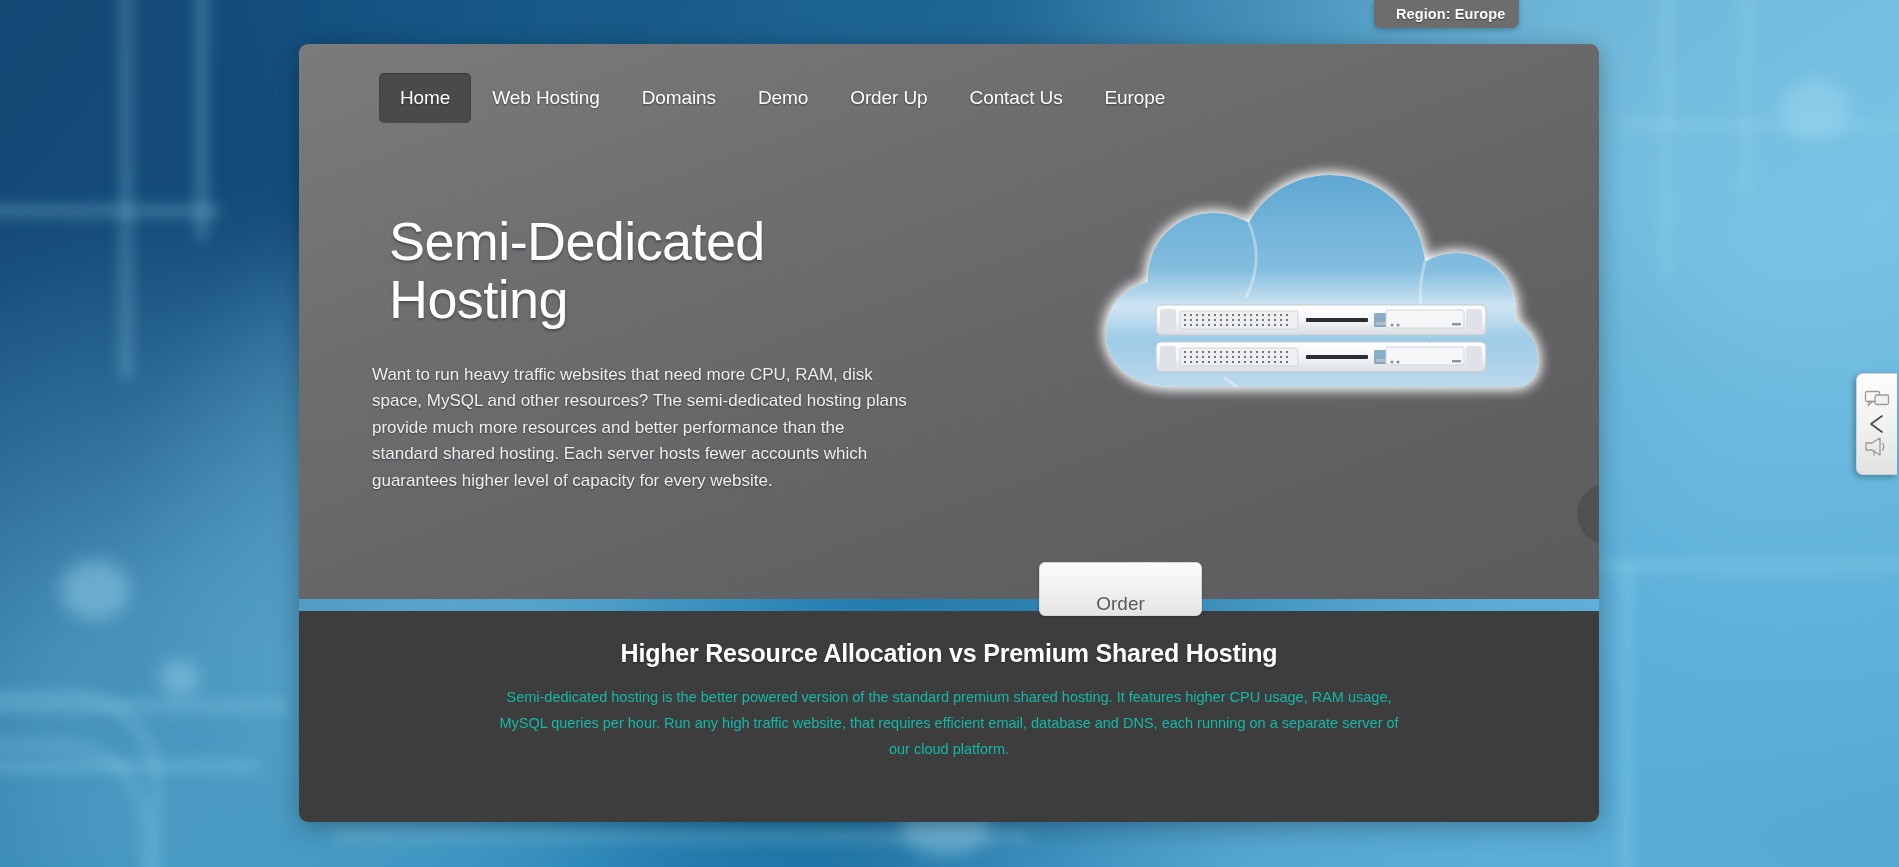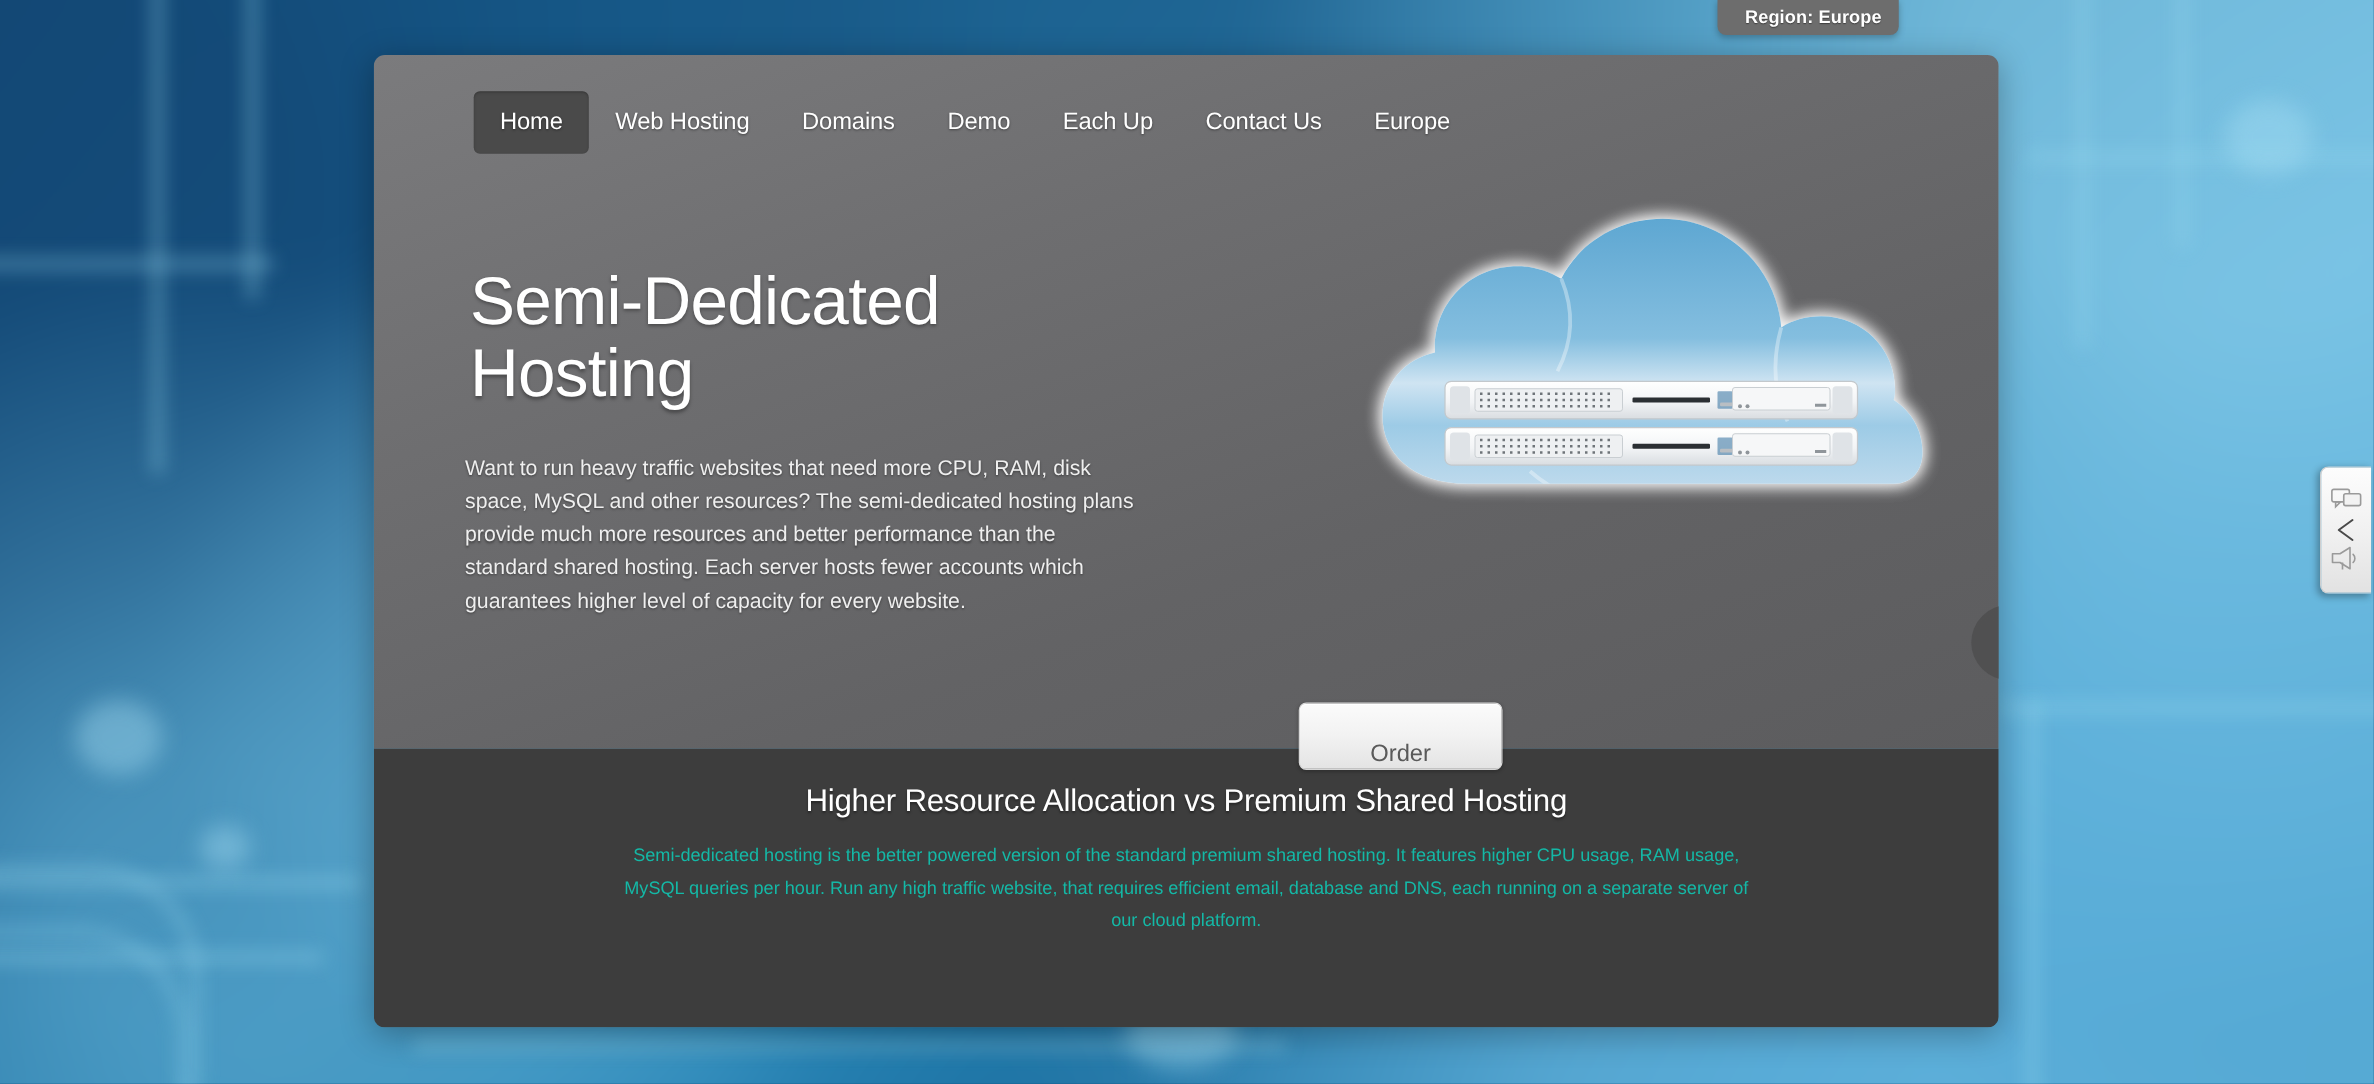--- a/index.html
+++ b/index.html
@@ -149,21 +149,21 @@
     left: 73px;
     top: 168px;
     width: 540px;
     z-index: 4;
   }
   #hero-title {
     color: #ffffff;
     font-size: 54px;
     line-height: 58px;
     font-weight: normal;
-    margin: 0 0 34px 4px;
+    margin: 0 0 34px 17px;
     letter-spacing: -.6px;
     text-shadow: 0 2px 3px rgba(0,0,0,.35);
   }
   #hero-desc {
     color: #efefef;
     font-size: 17px;
     line-height: 26.4px;
     margin: 0;
     text-shadow: 0 1px 2px rgba(0,0,0,.45);
   }
@@ -214,22 +214,22 @@
   
   #info-band {
     position: relative;
     height: 223px;
     background: #3d3d3d;
     text-align: center;
   }
   #info-title {
     color: #ffffff;
     font-size: 25px;
-    font-weight: normal;
-    margin: 0;
+    font-weight: bold;
+    margin: 12px;
     padding: 28px 0 0 0;
     letter-spacing: -.2px;
     text-shadow: 0 1px 2px rgba(0,0,0,.4);
   }
   #info-desc {
     color: #14b8a6;
     font-size: 14.5px;
     line-height: 26px;
     margin: 16px auto 16px auto;
     width: 920px;
@@ -296,21 +296,21 @@
       <div class="nav-item">
         <span>Web Hosting</span>
       </div>
       <div class="nav-item">
         <span>Domains</span>
       </div>
       <div class="nav-item">
         <span>Demo</span>
       </div>
       <div class="nav-item">
-        <span>Each Up</span>
+        <span>Order Up</span>
       </div>
       <div class="nav-item">
         <span>Contact Us</span>
       </div>
       <div class="nav-item">
         <span>Europe</span>
       </div>
     </nav>
 
     <div id="hero-copy">

